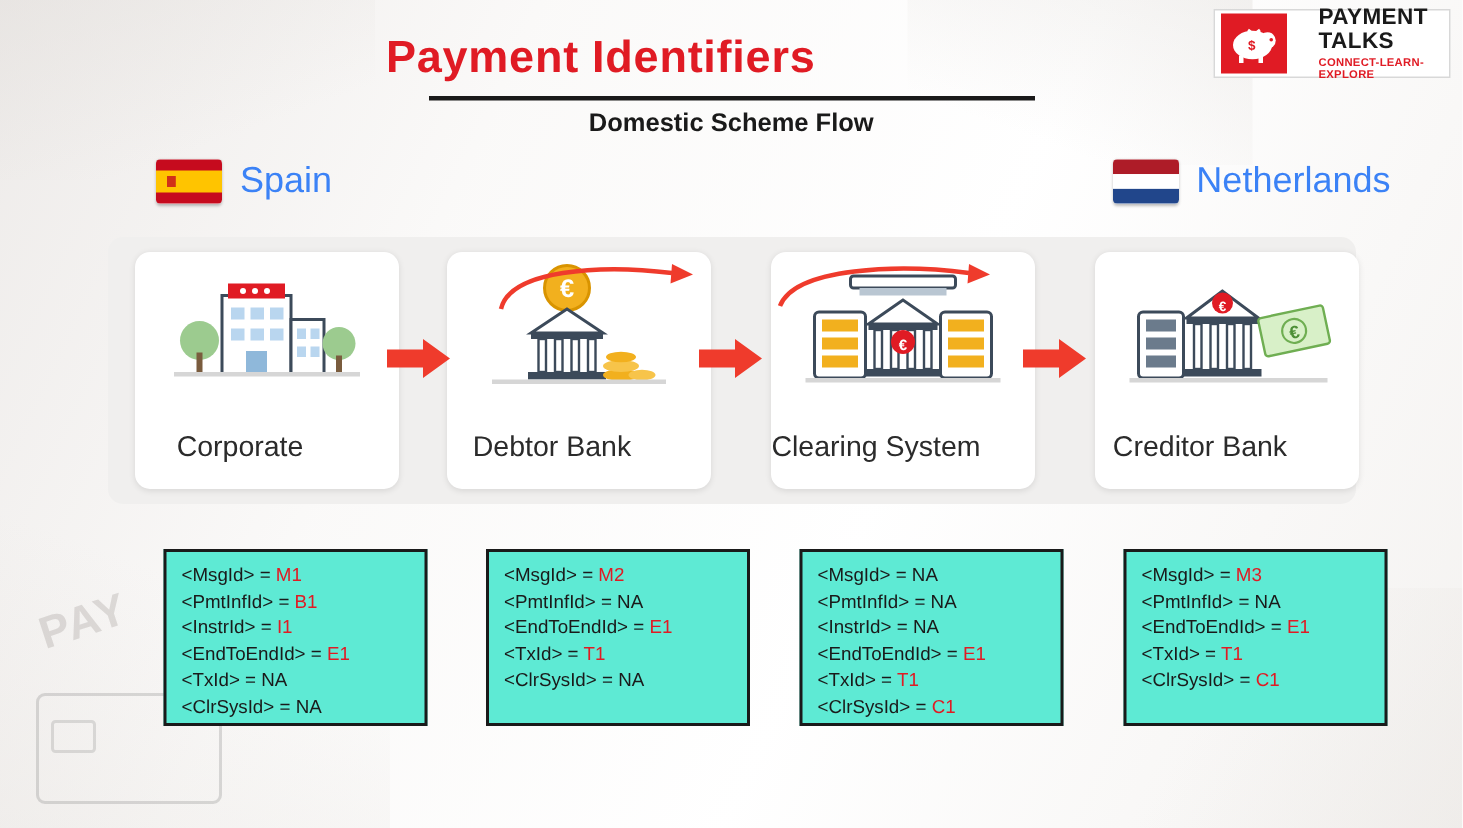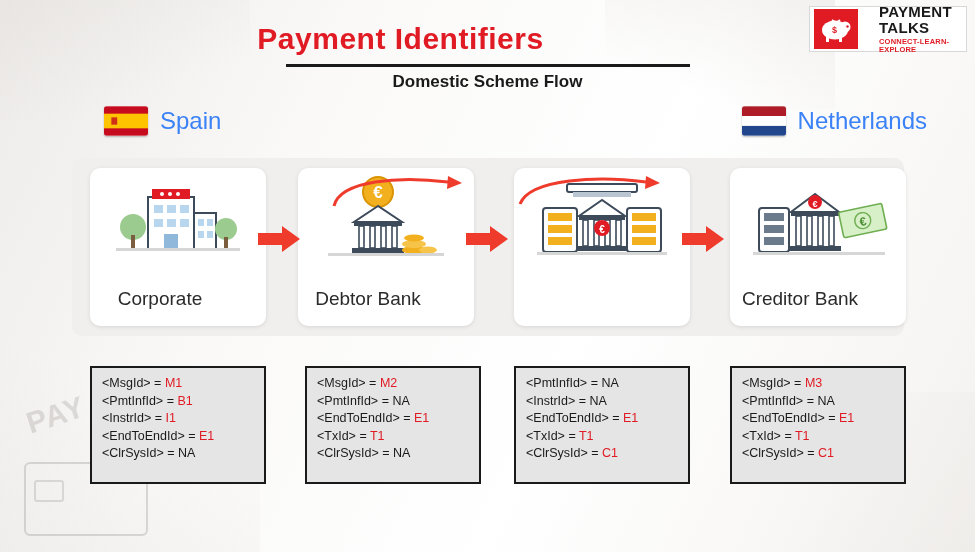--- a/index.html
+++ b/index.html
@@ -235,24 +235,25 @@
     height: 50px;
     pointer-events: none;
   }
 
   
   .idbox {
     position: absolute;
     top: 366px;
     width: 176px;
     height: 118px;
-    background: #e5e5e5;
+    background: #5eead4;
     border: 2px solid #1a1a1a;
     box-sizing: border-box;
     padding: 7px 0 0 10px;
+    margin-left: 19px;
   }
   .b1box { left: 90px; }
   .b2box { left: 305px; }
   .b3box { left: 514px; }
   .b4box { left: 730px; }
   .idline {
     font-size: 12.5px;
     color: #1a1a1a;
     line-height: 17.5px;
     white-space: nowrap;
@@ -385,20 +386,21 @@
         <rect x="56" y="44" width="5" height="26" fill="#ffffff" stroke="#3c4a5a" stroke-width="1.6"></rect>
         <rect x="67" y="44" width="5" height="26" fill="#ffffff" stroke="#3c4a5a" stroke-width="1.6"></rect>
         <rect x="78" y="44" width="5" height="26" fill="#ffffff" stroke="#3c4a5a" stroke-width="1.6"></rect>
         <rect x="89" y="44" width="5" height="26" fill="#ffffff" stroke="#3c4a5a" stroke-width="1.6"></rect>
         <rect x="50" y="70" width="50" height="5" fill="#3c4a5a"></rect>
         <circle cx="75" cy="52" r="8" fill="#e01b24"></circle>
         <text x="75" y="57" font-size="10" font-family="Liberation Sans, sans-serif" font-weight="bold" fill="#ffffff" text-anchor="middle">€</text>
         <rect x="10" y="76" width="130" height="3" fill="#d6d6d6"></rect>
       </svg>
     </div>
+    <div class="label">Clearing System</div>
   </div>
 
   <div class="node n4">
     <div class="art">
       <svg width="150" height="92" viewBox="0 0 150 92" aria-hidden="true">
         <rect x="16" y="32" width="30" height="44" rx="3" fill="#ffffff" stroke="#3c4a5a" stroke-width="2"></rect>
         <rect x="21" y="37" width="20" height="8" fill="#6b7b8c"></rect>
         <rect x="21" y="49" width="20" height="8" fill="#6b7b8c"></rect>
         <rect x="21" y="61" width="20" height="8" fill="#6b7b8c"></rect>
         <polygon points="72,18 48,36 96,36" fill="#ffffff" stroke="#3c4a5a" stroke-width="2"></polygon>
@@ -444,32 +446,34 @@
       <path d="M190 36 C 200 10, 270 8, 316 14" stroke="#ef3b2c" stroke-width="3" fill="none"></path>
       <polygon points="316,8 330,15 315,21" fill="#ef3b2c"></polygon>
     </svg>
   </div>
 
   <div class="idbox b1box">
     <div class="idline"><span>&lt;MsgId&gt;</span> = <span class="val">M1</span></div>
     <div class="idline"><span>&lt;PmtInfId&gt;</span> = <span class="val">B1</span></div>
     <div class="idline"><span>&lt;InstrId&gt;</span> = <span class="val">I1</span></div>
     <div class="idline"><span>&lt;EndToEndId&gt;</span> = <span class="val">E1</span></div>
+    <div class="idline"><span>&lt;TxId&gt;</span> = <span class="val na">NA</span></div>
     <div class="idline"><span>&lt;ClrSysId&gt;</span> = <span class="val na">NA</span></div>
   </div>
 
   <div class="idbox b2box">
     <div class="idline"><span>&lt;MsgId&gt;</span> = <span class="val">M2</span></div>
     <div class="idline"><span>&lt;PmtInfId&gt;</span> = <span class="val na">NA</span></div>
     <div class="idline"><span>&lt;EndToEndId&gt;</span> = <span class="val">E1</span></div>
     <div class="idline"><span>&lt;TxId&gt;</span> = <span class="val">T1</span></div>
     <div class="idline"><span>&lt;ClrSysId&gt;</span> = <span class="val na">NA</span></div>
   </div>
 
   <div class="idbox b3box">
+    <div class="idline"><span>&lt;MsgId&gt;</span> = <span class="val na">NA</span></div>
     <div class="idline"><span>&lt;PmtInfId&gt;</span> = <span class="val na">NA</span></div>
     <div class="idline"><span>&lt;InstrId&gt;</span> = <span class="val na">NA</span></div>
     <div class="idline"><span>&lt;EndToEndId&gt;</span> = <span class="val">E1</span></div>
     <div class="idline"><span>&lt;TxId&gt;</span> = <span class="val">T1</span></div>
     <div class="idline"><span>&lt;ClrSysId&gt;</span> = <span class="val">C1</span></div>
   </div>
 
   <div class="idbox b4box">
     <div class="idline"><span>&lt;MsgId&gt;</span> = <span class="val">M3</span></div>
     <div class="idline"><span>&lt;PmtInfId&gt;</span> = <span class="val na">NA</span></div>

